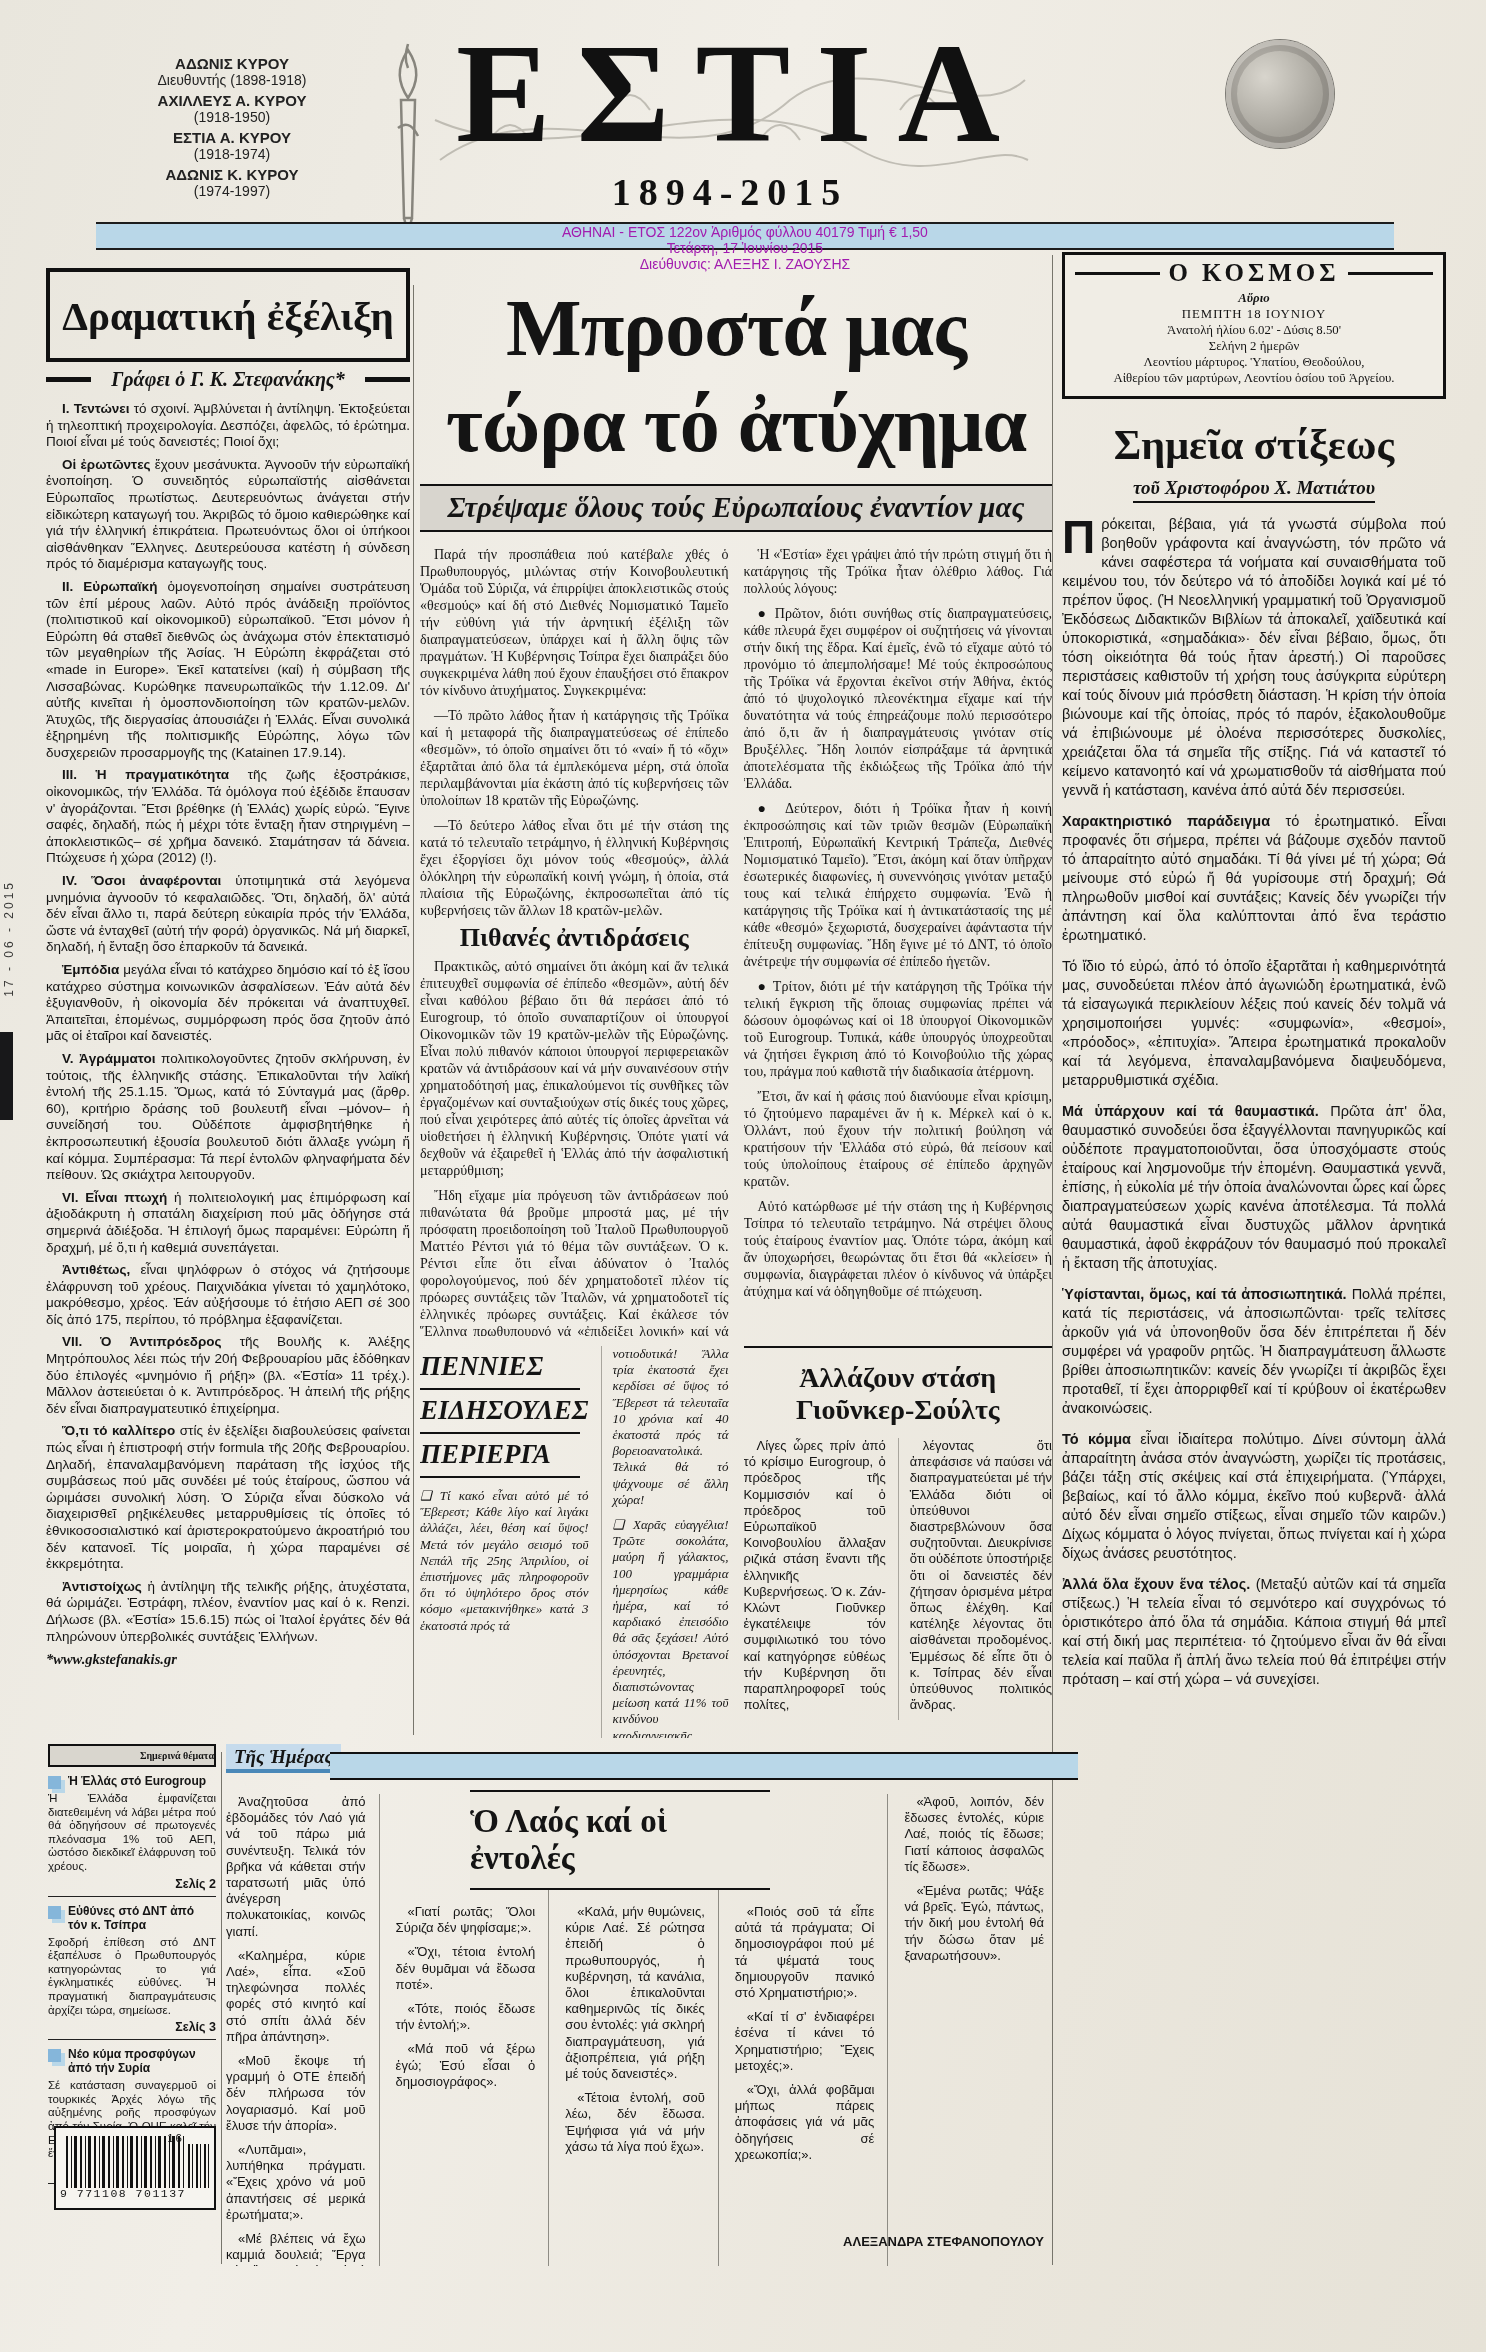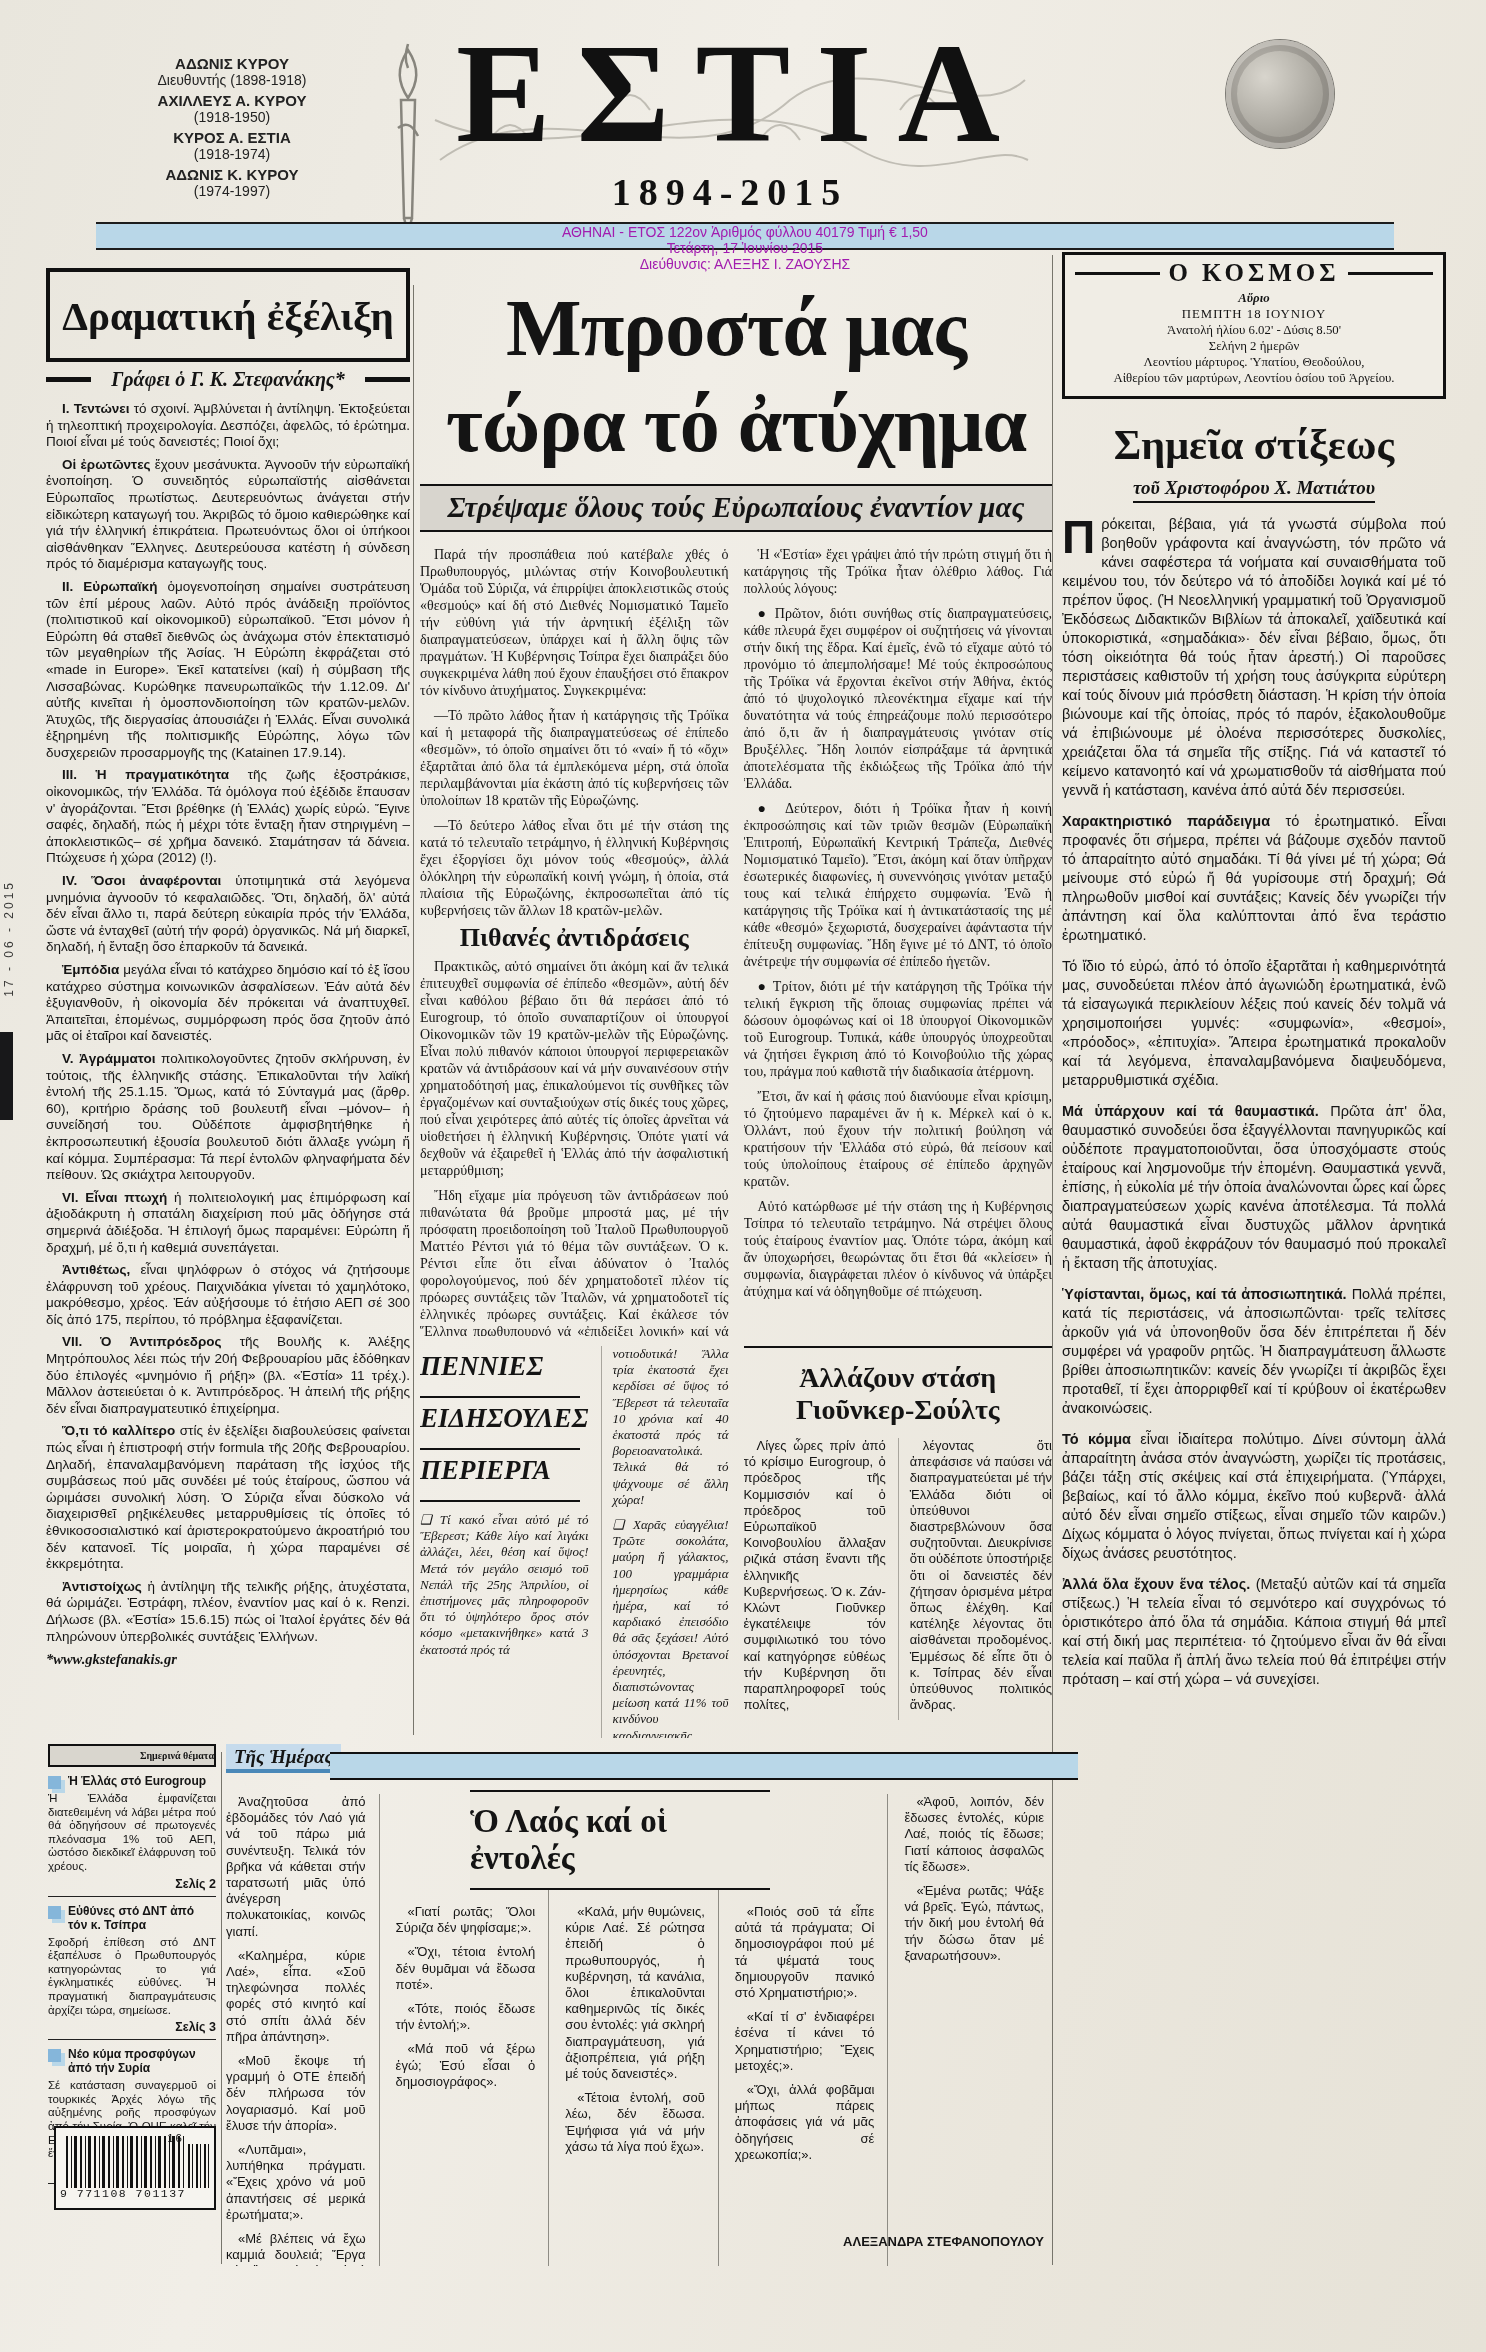--- a/index.html
+++ b/index.html
@@ -48,21 +48,21 @@
            border-bottom:2.5px solid #111;text-align:center;font-size:29px;font-weight:bold;font-style:italic;}
   .m-cols{display:flex;gap:15px;margin-top:14px;}
   .m-col{flex:1;height:790px;overflow:hidden;font-size:14px;line-height:17px;text-align:justify;}
   .m-col p{text-indent:14px;margin:0 0 8px;}
   .crosshead{text-align:center;font-weight:bold;font-size:26px;margin:10px 0 12px;text-indent:0 !important;}
   .bottom-row{display:flex;gap:15px;margin-top:10px;}
   .pennies{flex:1;height:392px;overflow:hidden;display:flex;gap:12px;}
   .pn-a{flex:1;}
   .pn-b{flex:1;border-left:1px solid #a9a69e;padding-left:11px;}
   .pn-head{font-style:italic;font-weight:bold;font-size:27px;line-height:40px;margin-bottom:10px;}
-  .pn-head span{display:block;border-bottom:2px solid #111;padding-bottom:10px;width:95%;}
+  .pn-head span{display:block;border-bottom:2px solid #111;padding-bottom:2px;width:95%;}
   .pennies p{font-style:italic;font-size:13px;line-height:16.2px;text-align:justify;margin:0 0 9px;}
   .juncker{flex:1;height:392px;overflow:hidden;border-top:2.5px solid #111;}
   .jk-title{text-align:center;font-weight:bold;font-size:28px;line-height:32px;margin:14px 0 12px;}
   .jk-cols{display:flex;gap:12px;}
   .jk-col{flex:1;font:13px/16.2px "Liberation Sans",sans-serif;text-align:justify;}
   .jk-col + .jk-col{border-left:1px solid #a9a69e;padding-left:11px;}
   .jk-col p{text-indent:13px;margin:0 0 7px;}
   
   .right-col{position:absolute;left:1062px;top:252px;width:384px;}
   .kosmos{border:3px solid #111;background:#f0ede5;padding:4px 10px 10px;box-sizing:border-box;}
@@ -124,21 +124,21 @@
 
   <div class="edge-date">17 - 06 - 2015</div>
   <div class="edge-bar"></div>
 
   <header>
     <div class="founders">
         <div class="founder-line">ΑΔΩΝΙΣ ΚΥΡΟΥ</div>
         <div class="founder-line">Διευθυντής (1898-1918)</div>
         <div class="founder-line">ΑΧΙΛΛΕΥΣ Α. ΚΥΡΟΥ</div>
         <div class="founder-line">(1918-1950)</div>
-        <div class="founder-line">ΚΥΡΟΣ Α. ΕΣΤΙΑ</div>
+        <div class="founder-line">ΕΣΤΙΑ Α. ΚΥΡΟΥ</div>
         <div class="founder-line">(1918-1974)</div>
         <div class="founder-line">ΑΔΩΝΙΣ Κ. ΚΥΡΟΥ</div>
         <div class="founder-line">(1974-1997)</div>
       </div>
 
     <svg class="torch" width="80" height="210" viewBox="0 0 80 210">
       <g fill="none" stroke="#6e6c64" stroke-width="2.5" opacity="0.8">
         <path d="M40 70 C30 55 28 40 40 22 C52 40 50 55 40 70 Z"></path>
         <path d="M40 40 C36 30 38 24 40 16"></path>
         <path d="M33 72 L47 72 L44 190 L36 190 Z"></path>

